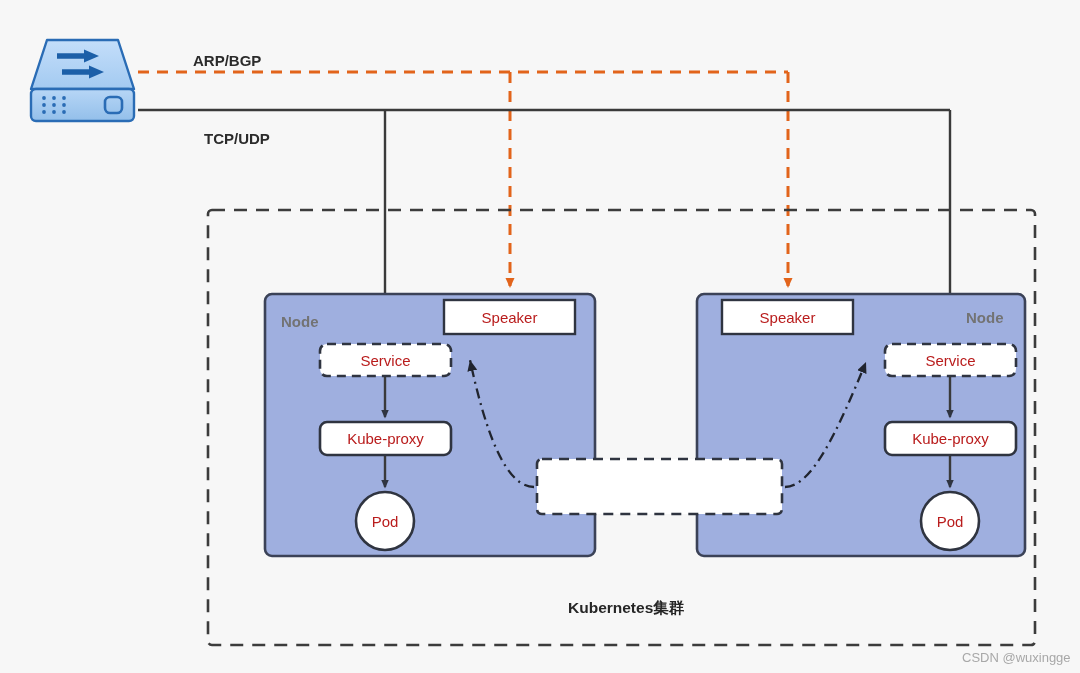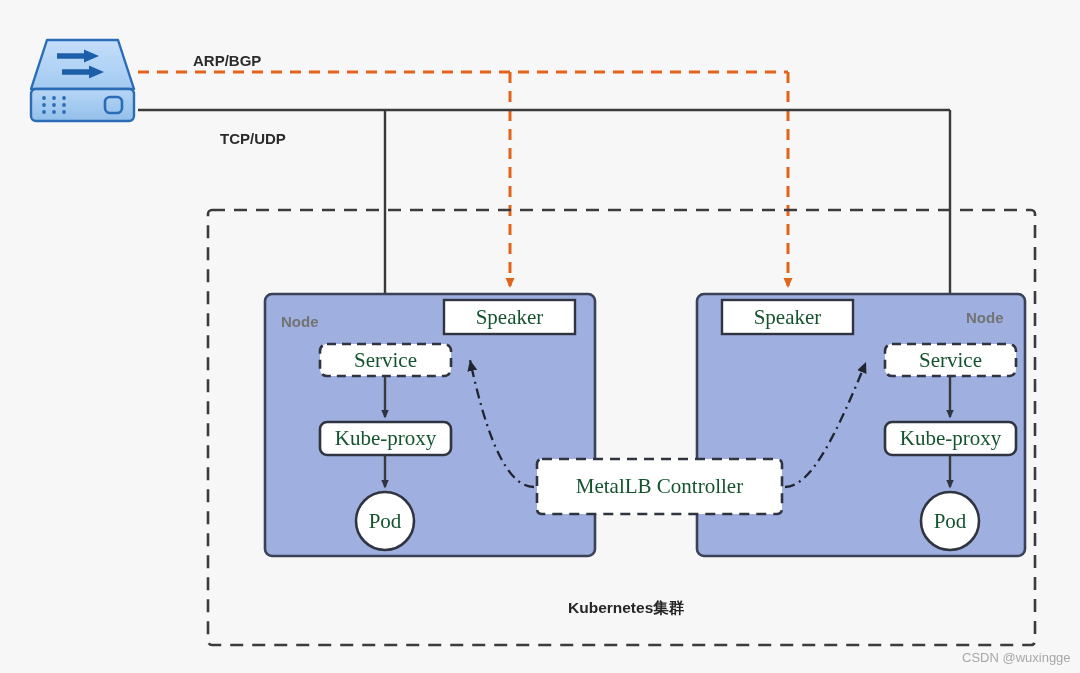--- a/index.html
+++ b/index.html
@@ -29,25 +29,24 @@
   }
   .lbl-bold {
     font-weight: bold;
     font-size: 15px;
   }
   .box-text {
     position: absolute;
     display: flex;
     align-items: center;
     justify-content: center;
-    font-size: 21px;
-    color: #14532d;
+    font-size: 15px;
+    color: #b91c1c;
     white-space: nowrap;
     pointer-events: none;
-    font-family: Liberation Serif, serif;
   }
   .node-title {
     position: absolute;
     font-weight: bold;
     font-size: 15px;
     color: #737373;
   }
   .cluster-title {
     position: absolute;
     font-weight: bold;
@@ -158,21 +157,21 @@
     <rect x="537" y="459" width="245" height="55" rx="5" ry="5" fill="#ffffff" stroke="#2f3440" stroke-width="2.6" stroke-dasharray="10,7"></rect>
 
     <g stroke="#20242e" stroke-width="2.3" fill="none" stroke-dasharray="10,5,2,5">
       <path d="M534,487 C505,487 485,430 470,360" marker-end="url(#arrow-dashdot-l)"></path>
       <path d="M785,487 C812,487 838,430 866,362" marker-end="url(#arrow-dashdot-l)"></path>
     </g>
   </svg>
 
   <div class="lbl lbl-bold" style="left:193px; top:52px;">ARP/BGP</div>
 
-  <div class="lbl lbl-bold" style="left:220px; top:130px;">TCP/UDP</div>
+  <div class="lbl lbl-bold" style="left:204px; top:130px;">TCP/UDP</div>
 
   <div class="node-title" style="left:281px; top:313px;">Node</div>
 
   <div class="node-title" style="left:966px; top:309px;">Node</div>
 
   <div class="box-text" style="left:444px; top:300px; width:131px; height:34px;">Speaker</div>
 
   <div class="box-text" style="left:722px; top:300px; width:131px; height:34px;">Speaker</div>
 
   <div class="box-text" style="left:320px; top:344px; width:131px; height:32px;">Service</div>
@@ -180,19 +179,18 @@
   <div class="box-text" style="left:885px; top:344px; width:131px; height:32px;">Service</div>
 
   <div class="box-text" style="left:320px; top:422px; width:131px; height:33px;">Kube-proxy</div>
 
   <div class="box-text" style="left:885px; top:422px; width:131px; height:33px;">Kube-proxy</div>
 
   <div class="box-text" style="left:356px; top:492px; width:58px; height:58px;">Pod</div>
 
   <div class="box-text" style="left:921px; top:492px; width:58px; height:58px;">Pod</div>
 
-  <div class="box-text" style="left:537px; top:459px; width:245px; height:55px;">MetalLB Controller</div>
 
   <div class="cluster-title" style="left:568px; top:598px;text-align:right;">Kubernetes集群</div>
 
   <div class="watermark" style="left:962px; top:650px;">CSDN @wuxingge</div>
 
 </div>
 
 </body></html>

